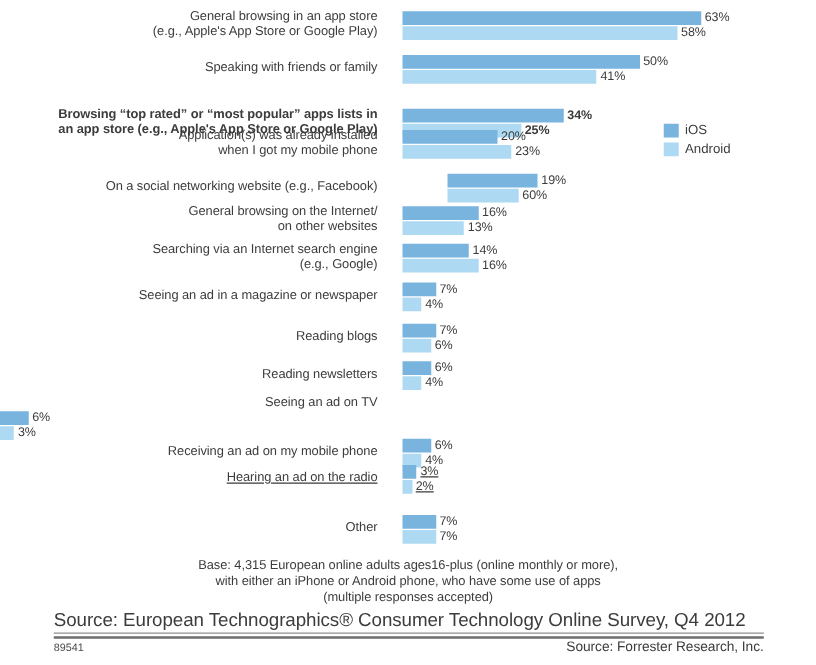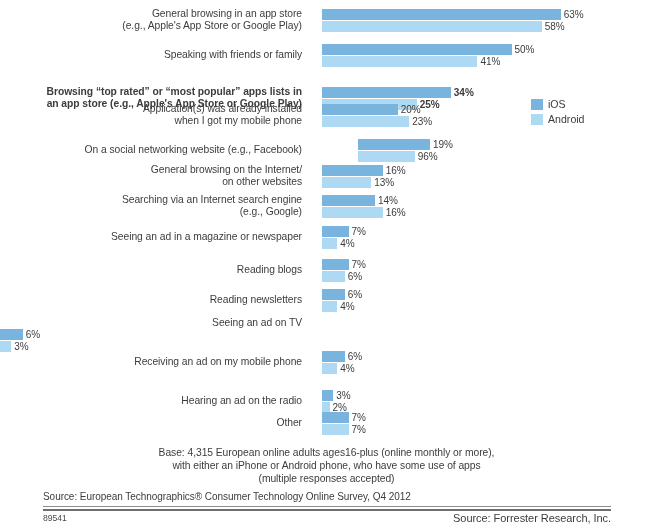--- a/index.html
+++ b/index.html
@@ -119,21 +119,21 @@
     font-size: 10.3px;
     line-height: 13px;
     color: #3c3c3c;
     white-space: pre-line;
     letter-spacing: -0.05px;
   }
   .source-line {
     position: absolute;
     left: 43px;
     top: 490px;
-    font-size: 10px;
+    font-size: 15px;
     line-height: 13px;
     color: #3c3c3c;
     letter-spacing: -0.05px;
   }
   .rule-top {
     position: absolute;
     left: 43px;
     top: 506px;
     width: 568px;
     height: 1px;
@@ -229,21 +229,21 @@
       </div>
       <div class="bar-row" style="top: 138px; gap: 36px;">
         <div class="row-label">On a social networking website (e.g., Facebook)</div>
         <div class="bars-wrap">
           <div class="bar-line">
             <div class="bar ios" style="width: 72.01px;"></div>
             <span class="bar-value">19%</span>
           </div>
           <div class="bar-line">
             <div class="bar android" style="width: 56.85px;"></div>
-            <span class="bar-value">96%</span>
+            <span class="bar-value">60%</span>
           </div>
         </div>
       </div>
       <div class="bar-row" style="top: 164px;">
         <div class="row-label">General browsing on the Internet/
 on other websites</div>
         <div class="bars-wrap">
           <div class="bar-line">
             <div class="bar ios" style="width: 60.64px;"></div>
             <span class="bar-value">16%</span>
@@ -326,21 +326,21 @@
           <div class="bar-line">
             <div class="bar ios" style="width: 22.74px;"></div>
             <span class="bar-value">6%</span>
           </div>
           <div class="bar-line">
             <div class="bar android" style="width: 15.16px;"></div>
             <span class="bar-value">4%</span>
           </div>
         </div>
       </div>
-      <div class="bar-row" style="top: 389px;">
+      <div class="bar-row" style="top: 371px; text-decoration: underline;">
         <div class="row-label">Hearing an ad on the radio</div>
         <div class="bars-wrap">
           <div class="bar-line">
             <div class="bar ios" style="width: 11.37px;"></div>
             <span class="bar-value">3%</span>
           </div>
           <div class="bar-line">
             <div class="bar android" style="width: 7.58px;"></div>
             <span class="bar-value">2%</span>
           </div>

